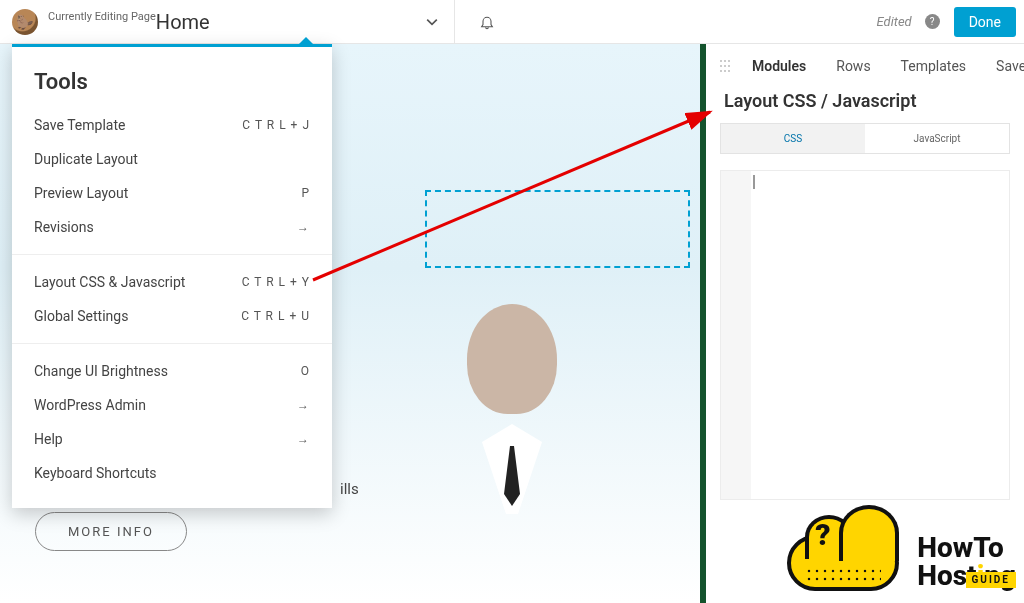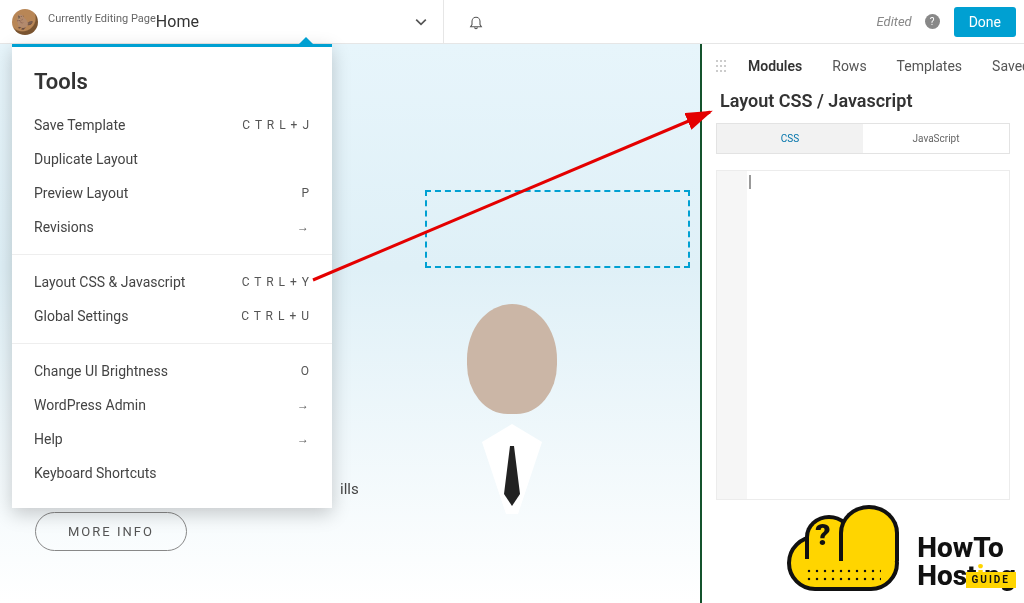--- a/index.html
+++ b/index.html
@@ -4,21 +4,21 @@
 <style>
   * { box-sizing: border-box; margin: 0; padding: 0; font-family: -apple-system, "Segoe UI", Roboto, Arial, sans-serif; }
   body { width: 1024px; height: 603px; overflow: hidden; background: #fff; position: relative; }
 
   
   .topbar { height: 44px; border-bottom: 1px solid #e6e6e6; display: flex; align-items: center; justify-content: space-between; padding: 0 8px 0 12px; position: relative; z-index: 20; background:#fff; }
   .topbar-left { display:flex; align-items:center; gap:10px; }
   .logo { width:26px; height:26px; border-radius:50%; background: radial-gradient(circle at 40% 35%, #b88656 0 55%, #7a5430 60%); display:flex; align-items:center; justify-content:center; color:#fff; font-size:14px; }
   .title-block { display:flex; flex-direction:row; line-height:1.1; }
   .title-sub { font-size:11px; color:#666; }
-  .title-main { font-size:16px; color:#333; font-weight:400; }
+  .title-main { font-size:20px; color:#333; font-weight:400; }
   .chevron-btn { margin-left:200px; width:24px; height:24px; display:flex; align-items:center; justify-content:center; color:#555; cursor:pointer; }
   .divider-v { width:1px; height:44px; background:#e6e6e6; margin: -1px 0; }
   .bell-btn { width:36px; height:36px; display:flex; align-items:center; justify-content:center; color:#555; cursor:pointer; margin-left:4px; }
   .topbar-right { display:flex; align-items:center; gap:14px; }
   .edited { color:#888; font-style:italic; font-size:13px; display:flex; align-items:center; gap:13px; }
   .help-circle { width:15px; height:15px; border-radius:50%; background:#888; color:#fff; font-size:10px; display:flex; align-items:center; justify-content:center; font-style:normal; }
   .done-btn { background:#00a0d2; color:#fff; border:none; border-radius:3px; padding:7px 15px; font-size:14px; cursor:pointer; }
 
   
   .stage { position:absolute; top:44px; left:0; right:0; bottom:0; background: linear-gradient(180deg,#e7f5fb 0%, #dff0f7 40%, #ffffff 100%); overflow:hidden; }
@@ -34,21 +34,21 @@
   .menu::before { content:""; position:absolute; top:-10px; right:18px; width:0; height:0; border-left:8px solid transparent; border-right:8px solid transparent; border-bottom:8px solid #00a0d2; }
   .menu h2 { font-size:22px; font-weight:600; color:#333; padding:0 22px 14px; }
   .menu-item { display:flex; justify-content:space-between; align-items:center; padding:9px 22px; font-size:14px; color:#444; cursor:pointer; }
   .menu-item .shortcut { font-size:12px; color:#555; letter-spacing:1px; }
   .menu-sep { height:1px; background:#eee; margin:10px 0; }
 
   
   .more-info { position:absolute; left:35px; top:512px; border:1px solid #888; border-radius:22px; padding:11px 32px; font-size:13px; letter-spacing:2px; color:#555; background:transparent; cursor:pointer; z-index:15; }
 
   
-  .panel { position:absolute; top:44px; right:0; bottom:0; width:324px; background:#fff; border-left:2px solid #14532d; z-index:15; display:flex; flex-direction:column; }
+  .panel { position:absolute; top:44px; right:0; bottom:0; width:324px; background:#fff; border-left:6px solid #14532d; z-index:15; display:flex; flex-direction:column; }
   .panel-tabs { display:flex; align-items:center; gap:30px; padding:14px 14px 12px 14px; font-size:14px; color:#555; }
   .drag-handle { display:flex; flex-direction:column; gap:3px; cursor:grab; }
   .drag-handle span { width:2px; height:2px; background:#bbb; border-radius:50%; box-shadow:4px 0 #bbb,8px 0 #bbb; }
   .panel-tabs .tab-active { font-weight:600; color:#333; }
   .panel-title { font-size:18px; font-weight:600; color:#333; padding:4px 18px 12px; }
   .sub-tabs { display:flex; margin:0 14px; border:1px solid #e3e3e3; }
   .sub-tab { flex:1; text-align:center; padding:9px 0; font-size:10px; color:#666; cursor:pointer; }
   .sub-tab.active { background:#f2f2f2; color:#0073aa; }
   .editor { margin:16px 14px 0; height:330px; border:1px solid #ececec; background:linear-gradient(90deg,#f6f6f6 0 30px,#fff 30px); position:relative; }
   .editor::before { content:""; position:absolute; left:32px; top:4px; width:2px; height:14px; background:#999; }

